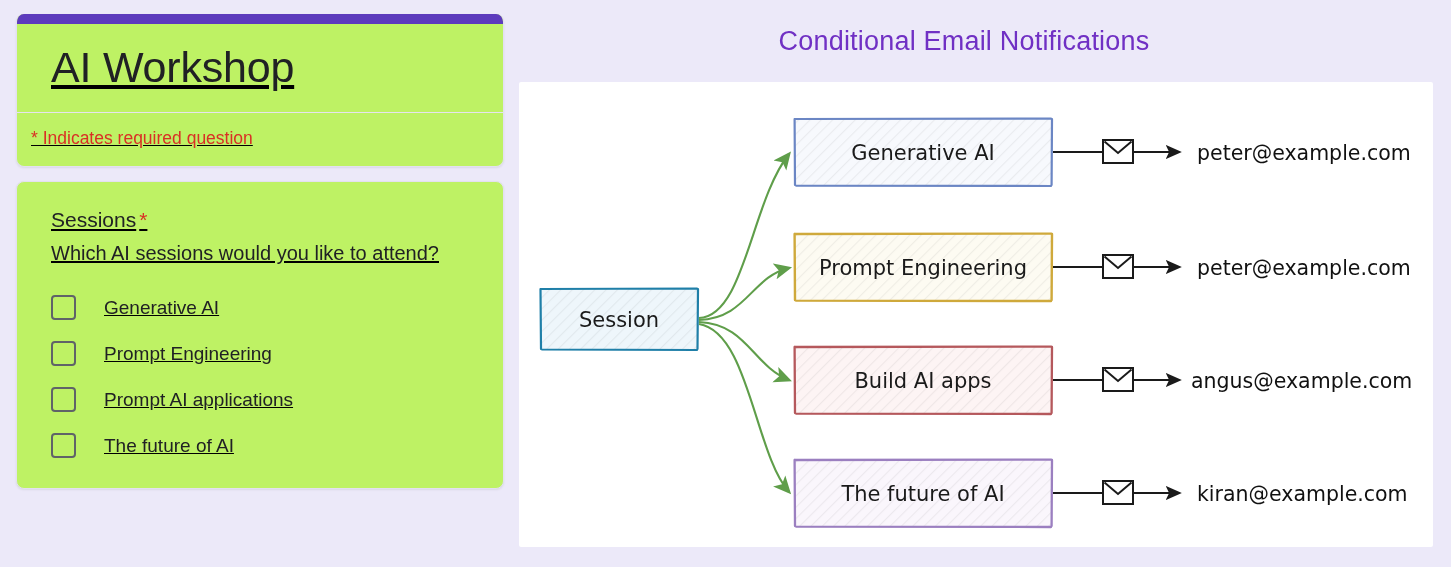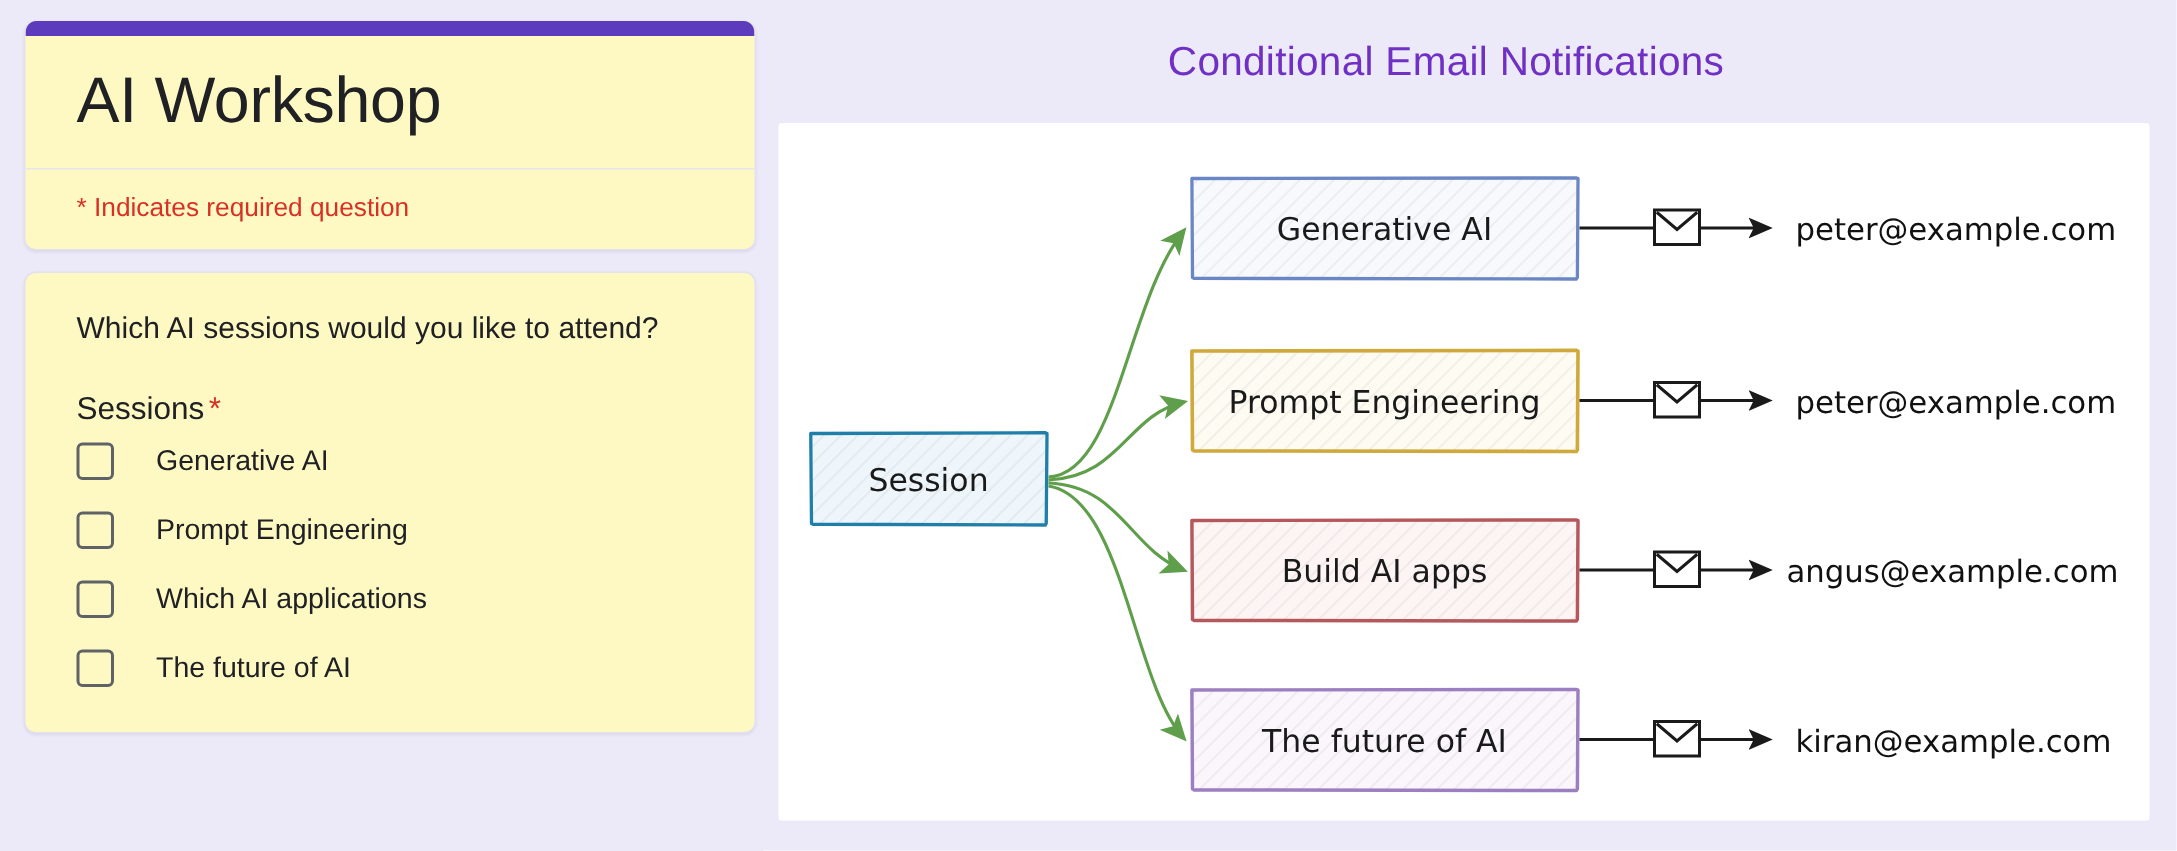--- a/index.html
+++ b/index.html
@@ -17,25 +17,26 @@
 
   
   #form-panel {
     position: absolute;
     left: 16px;
     top: 14px;
     width: 488px;
   }
 
   .form-card {
-    background: #fef9c3;
+    background: #bef264;
     border: 1px solid #e3e1ef;
     border-radius: 8px;
     box-shadow: 0 1px 2px rgba(60,64,67,0.10);
     box-sizing: border-box;
+    text-decoration: underline;
   }
 
   #form-header-card {
     border-radius: 8px;
     overflow: hidden;
     padding: 0;
     border-top: none;
   }
   #form-accent-bar {
     height: 11px;
@@ -47,21 +48,21 @@
   #form-title {
     font-size: 43px;
     line-height: 1.08;
     color: #202124;
     font-weight: 400;
     padding: 20px 34px 22px 34px;
     letter-spacing: -0.2px;
   }
   #form-required-row {
     border-top: 1px solid #e6e4ef;
-    padding: 15px 34px 17px 34px;
+    padding: 15px 34px 17px 14px;
     color: #d93025;
     font-size: 17.5px;
   }
 
   #question-card {
     margin-top: 14px;
     padding: 26px 34px 30px 34px;
   }
   #question-title-row {
     font-size: 21px;
@@ -141,36 +142,36 @@
 
 <div id="form-panel">
 
   <div class="form-card" id="form-header-card">
     <div id="form-accent-bar"></div>
     <div id="form-title">AI Workshop</div>
     <div id="form-required-row">* Indicates required question</div>
   </div>
 
   <div class="form-card" id="question-card">
-    <div id="question-subtitle">Which AI sessions would you like to attend?</div>
     <div id="question-title-row">
       <span>Sessions</span><span id="question-required-star">*</span>
     </div>
+    <div id="question-subtitle">Which AI sessions would you like to attend?</div>
 
     <div class="option-row">
       <div class="checkbox-box"></div>
       <div class="option-label">Generative AI</div>
     </div>
     <div class="option-row">
       <div class="checkbox-box"></div>
       <div class="option-label">Prompt Engineering</div>
     </div>
     <div class="option-row">
       <div class="checkbox-box"></div>
-      <div class="option-label">Which AI applications</div>
+      <div class="option-label">Prompt AI applications</div>
     </div>
     <div class="option-row">
       <div class="checkbox-box"></div>
       <div class="option-label">The future of AI</div>
     </div>
   </div>
 </div>
 
 <div id="diagram-title">Conditional Email Notifications</div>
 

